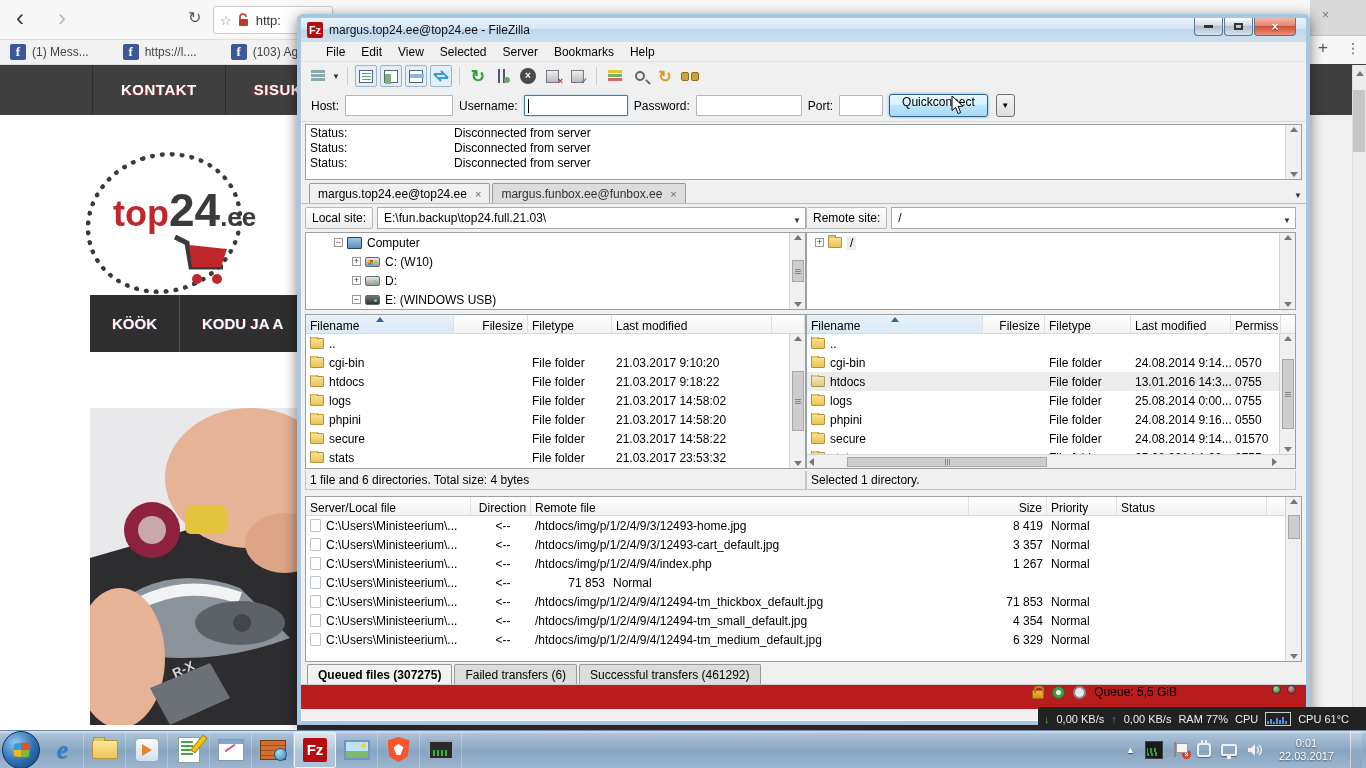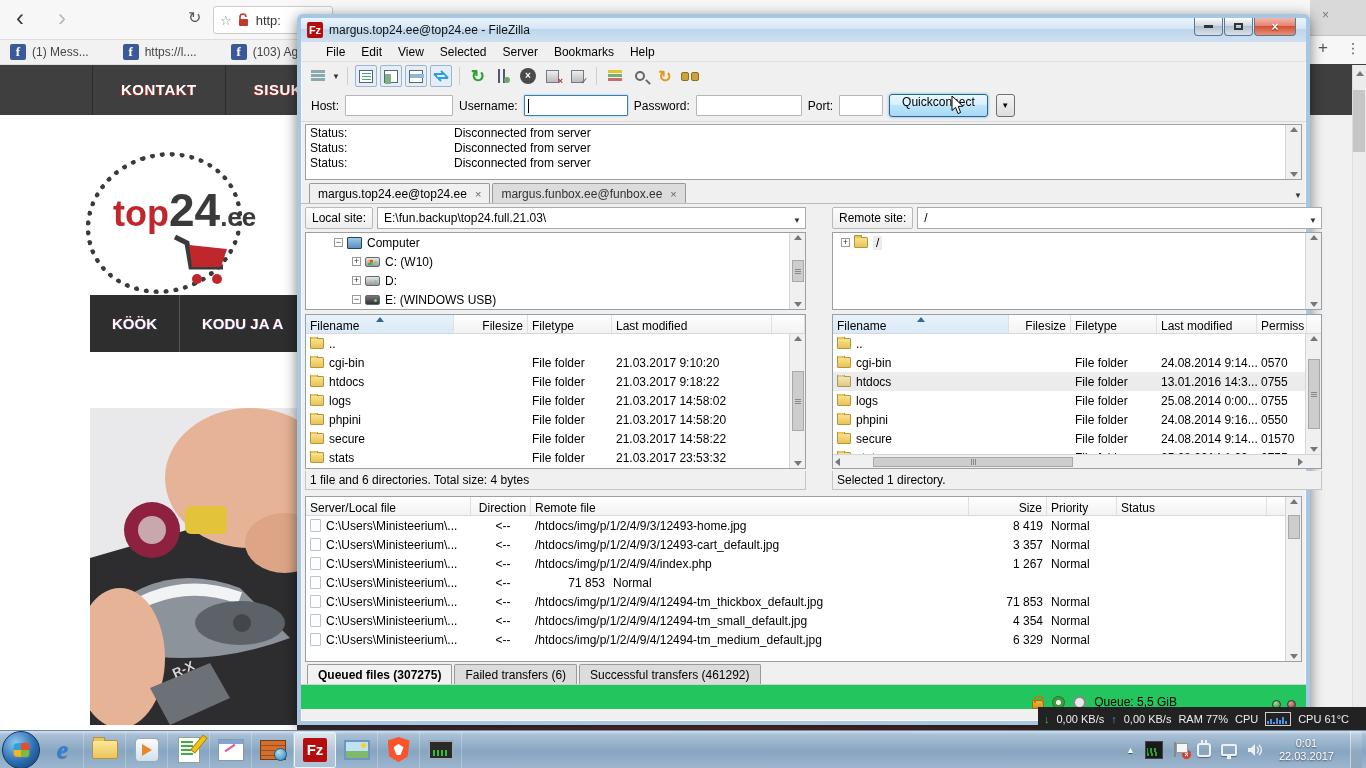--- a/index.html
+++ b/index.html
@@ -86,21 +86,21 @@
   .vthumb{width:12px;background:#cdcdcd;border:1px solid #a8a8a8;display:flex;align-items:center;justify-content:center}
   .grip{width:6px;height:1px;background:#888;box-shadow:0 2px 0 #888,0 -2px 0 #888}
   #fz-tabs{height:22px;display:flex;align-items:flex-end;padding-left:8px;border-bottom:1px solid #bbb;position:relative}
   .ftab{height:20px;display:flex;align-items:center;gap:8px;padding:0 8px;font-size:12px;border:1px solid #999;border-bottom:none;border-radius:2px 2px 0 0;margin-right:2px}
   .ftab.active{background:#f0f0f0}
   .ftab.inactive{background:#dcdcdc;color:#333}
   .tclose{color:#666;font-size:11px}
   #tabs-drop{position:absolute;right:4px;bottom:3px}
 
   
-  #fz-panes{height:288px;display:flex;padding:2px 4px;gap:26px}
+  #fz-panes{height:288px;display:flex;padding:2px 4px;gap:0}
   .pane{flex:none;display:flex;flex-direction:column}
   #pane-local{width:501px}
   #pane-remote{width:490px}
   .sitebar{height:24px;display:flex;align-items:center;gap:4px}
   .sitelabel{height:22px;line-height:20px;padding:0 6px;border:1px solid #b9b9b9;background:linear-gradient(#fdfdfd,#eee);border-radius:2px;white-space:nowrap}
   .sitecombo{flex:1;height:22px;background:#fff;border:1px solid #aaa;display:flex;align-items:center;padding-left:6px;position:relative}
   .combo-arrow{position:absolute;right:4px;top:8px}
   .treebox-wrap{height:78px;background:#fff;border:1px solid #98a0a8;margin-top:2px;position:relative;overflow:hidden}
   .trow{display:flex;align-items:center;height:19px;white-space:nowrap}
   .tbox{width:9px;height:9px;border:1px solid #999;background:#fff;font-size:9px;line-height:7px;text-align:center;color:#333;margin-right:4px;flex:none}
@@ -129,21 +129,21 @@
   .hscroll{height:14px;background:#f0f0f0;border-top:1px solid #d5d5d5;position:relative;flex:none;display:flex;align-items:center;justify-content:space-between;padding:0 2px}
   .hthumb{position:absolute;left:40px;width:200px;top:2px;height:10px;background:#cdcdcd;border:1px solid #a8a8a8;display:flex;align-items:center;justify-content:center}
   .vgrip{width:1px;height:6px;background:#888;box-shadow:2px 0 0 #888,-2px 0 0 #888}
 
   
   #fz-queue{margin:4px 4px 0;background:#fff;border:1px solid #98a0a8;height:166px;position:relative;overflow:hidden}
   .qc-local{width:165px}.qc-dir{width:60px;justify-content:center}.qc-remote{width:438px}.qc-size{width:78px}.qc-pri{width:70px}.qc-status{width:150px}
   #fz-bottomtabs{height:22px;display:flex;align-items:flex-end;padding-left:6px}
   .btab{height:20px;padding:0 10px;display:flex;align-items:center;border:1px solid #999;border-bottom:none;border-radius:2px 2px 0 0;background:#dcdcdc;margin-right:2px;font-size:12px}
   .btab.active{background:#f2f2f2;font-weight:bold}
-  #fz-status{height:25px;background:#22c55e;border-top:1px solid #d0d0d0;display:flex;align-items:flex-end;padding:0 8px}
+  #fz-status{height:25px;background:#b91c1c;border-top:1px solid #d0d0d0;display:flex;align-items:flex-start;padding:0 8px}
   .sb-lock{width:12px;height:9px;background:linear-gradient(#f0b63c,#d89015);border:1px solid #a06c10;border-radius:1px;position:relative;margin-top:4px}
   .sb-lock::before{content:'';position:absolute;left:1px;top:-5px;width:6px;height:5px;border:2px solid #b08018;border-bottom:none;border-radius:4px 4px 0 0}
   .sb-gear{width:13px;height:13px;border-radius:50%;background:radial-gradient(circle at 50% 50%,#fff 0 2px,#3f9b3f 3px);border:1px solid #2c6e2c}
   .sb-sync{width:13px;height:13px;border-radius:50%;border:2px solid #8a8a8a;background:#e8e8e8}
   .led{width:9px;height:9px;border-radius:50%;border:1px solid #333}
   .led.green{background:radial-gradient(circle at 35% 30%,#9fdf9f,#2e7d2e)}
   .led.red{background:radial-gradient(circle at 35% 30%,#df9f9f,#7d2e2e)}
 
   
   #sysmon{left:1038px;top:707px;width:328px;height:23px;background:#222;color:#eee;display:flex;align-items:center;gap:7px;padding:0 6px;font-size:11px;z-index:40}

